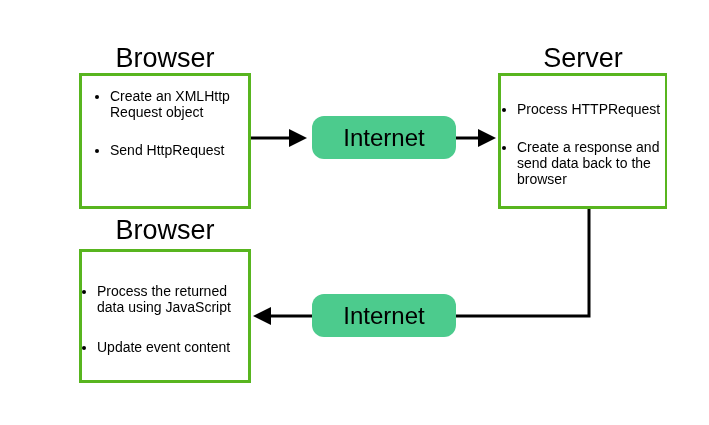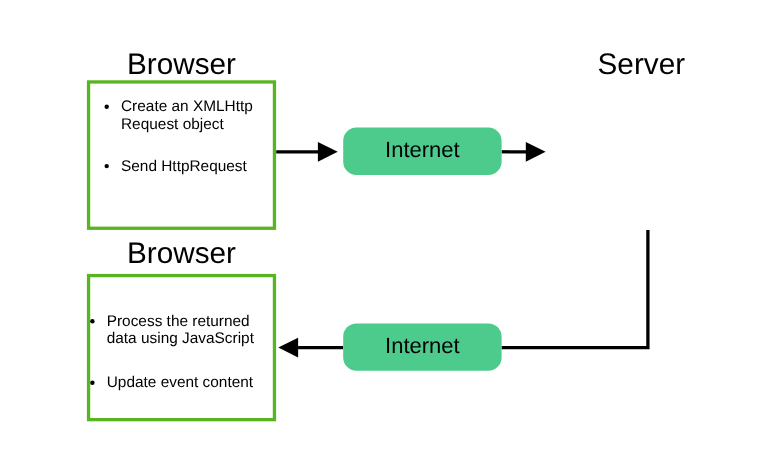--- a/index.html
+++ b/index.html
@@ -55,21 +55,21 @@
     margin: 0;
   }
   .pill {
     position: absolute;
     box-sizing: border-box;
     background: #4CCB8D;
     border-radius: 12px;
     display: flex;
     align-items: center;
     justify-content: center;
-    font-size: 20px;
+    font-size: 24px;
     z-index: 1;
   }
   
   .title-browser-top  { left: 79px;  top: 42px;  width: 172px; }
   .box-browser-top    { left: 79px;  top: 73px;  width: 172px; height: 136px; padding: 12px 4px 0 5px; }
   .box-browser-top .intro { margin: 0 0 16px 0; }
   .box-browser-top ul { padding-left: 23px; }
   .box-browser-top li { max-width: 130px; }
   .box-browser-top li + li { margin-top: 22px; }
   
@@ -114,20 +114,26 @@
       <li>Create an XMLHttp Request object</li>
       <li>Send HttpRequest</li>
     </ul>
   </div>
 
   <div class="pill pill-internet-top">
     <span>Internet</span>
   </div>
 
   <div class="node-title title-server">Server</div>
+  <div class="node-box box-server">
+    <ul>
+      <li>Process HTTPRequest</li>
+      <li>Create a response and send data back to the browser</li>
+    </ul>
+  </div>
 
   <div class="node-title title-browser-bottom">Browser</div>
   <div class="node-box box-browser-bottom">
     <ul>
       <li>Process the returned data using JavaScript</li>
       <li>Update event content</li>
     </ul>
   </div>
 
   <div class="pill pill-internet-bottom">

